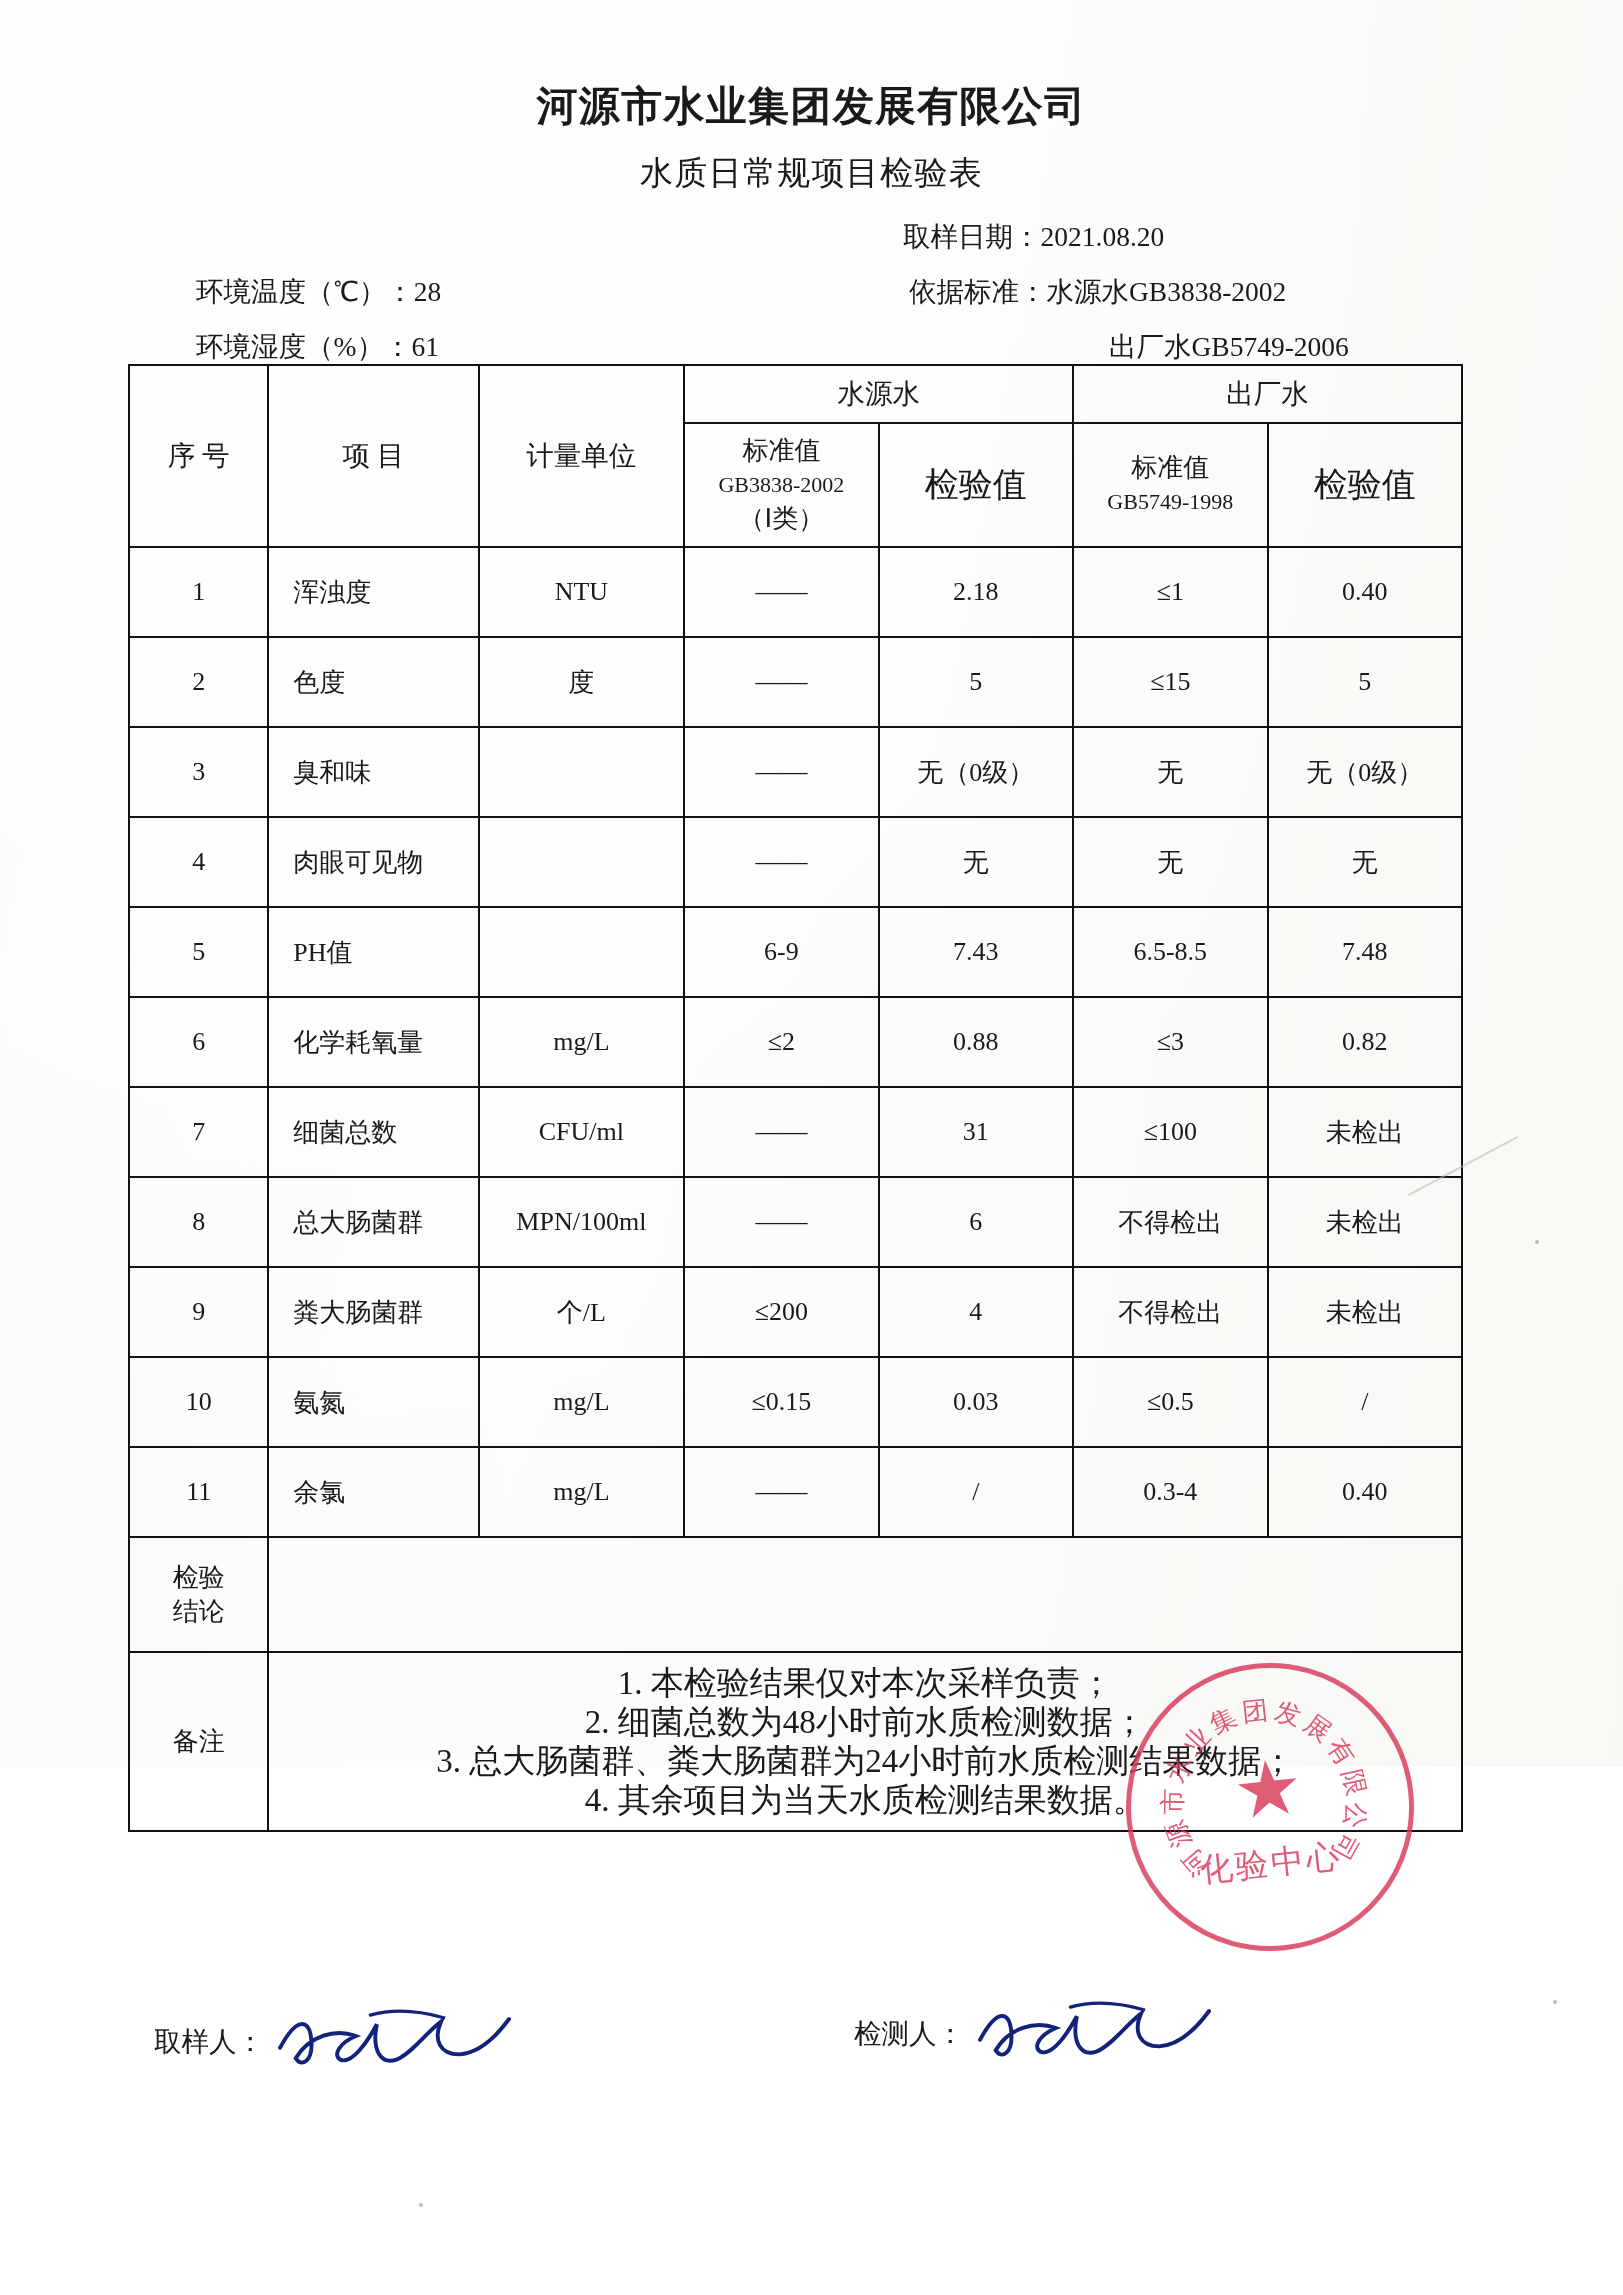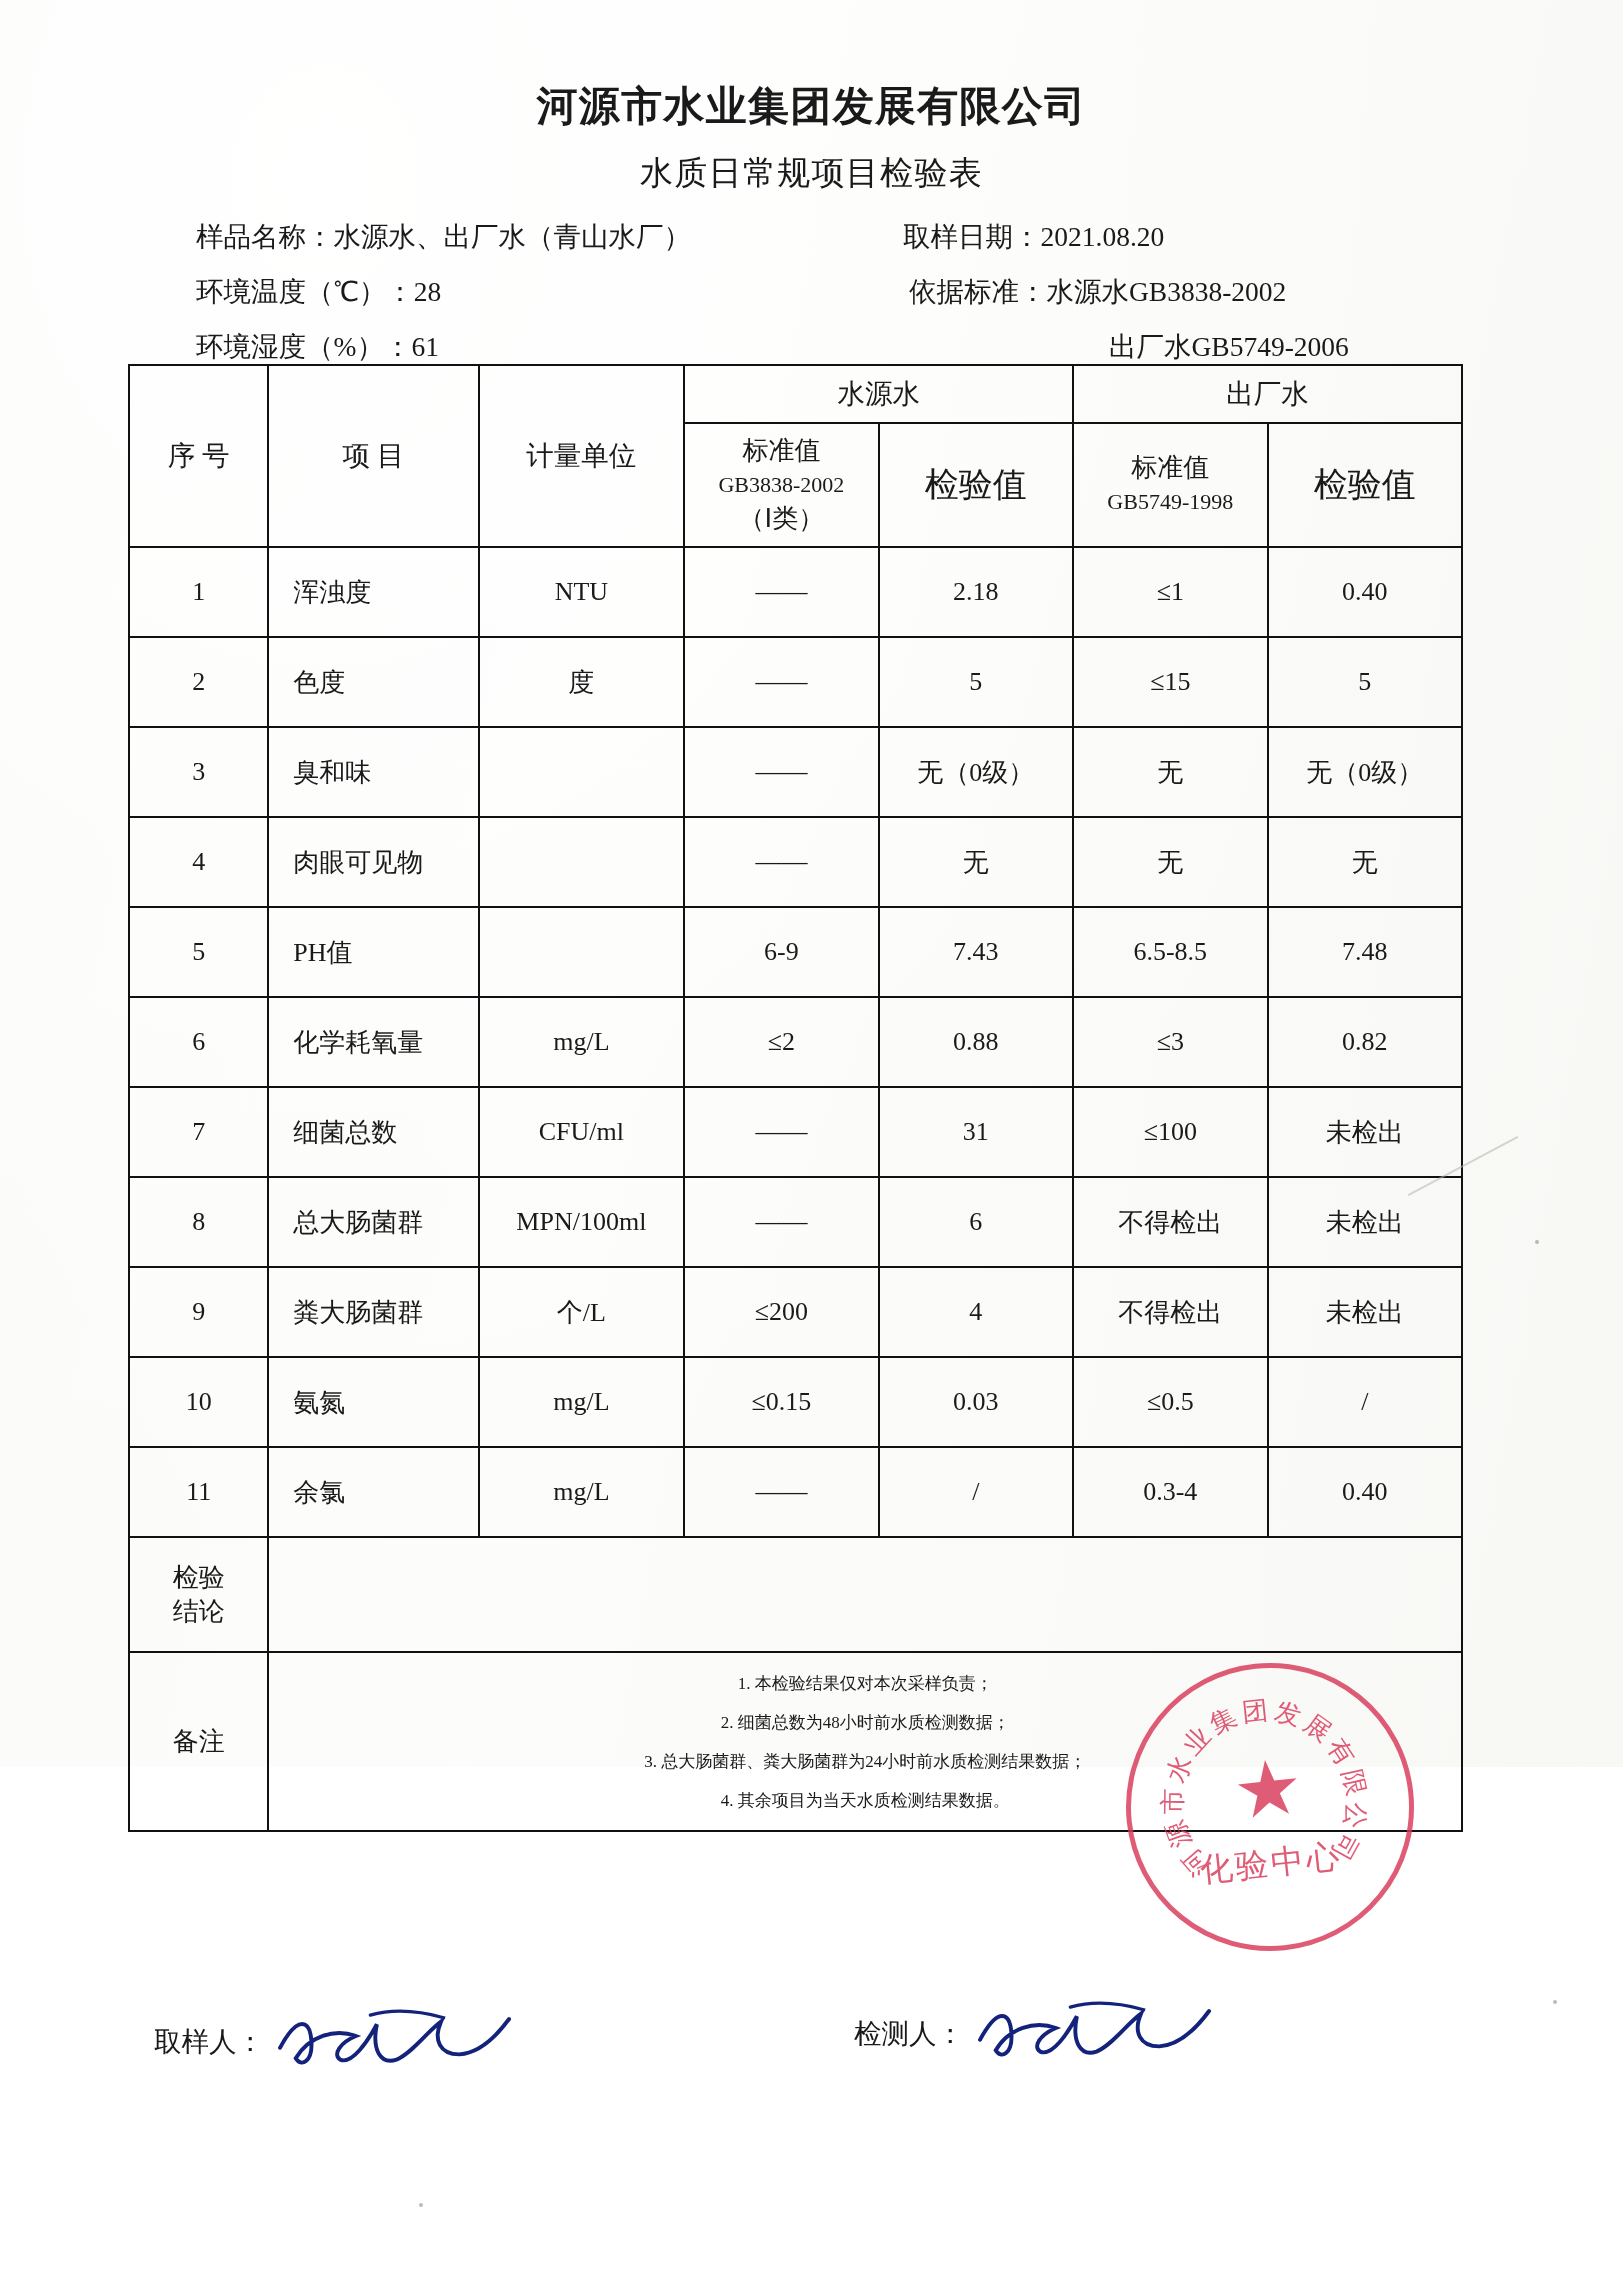--- a/index.html
+++ b/index.html
@@ -128,21 +128,21 @@
 
   .concl-row td { height: 113px; margin-top: 45px; }
   .concl-label { font-size: 26px; line-height: 34px; }
   .concl-body { }
 
   .remark-row td { height: 177px; }
   .remark-label { font-size: 26px; }
   .remark-body {
     text-align: left;
     padding: 9.2px 0 9.2px 18.3px;
-    font-size: 17px;
+    font-size: 33px;
     line-height: 39px;
   }
 
   .signatures {
     position: absolute;
     top: 2016px;
     left: 0;
     width: 1623px;
     font-size: 27.5px;
   }
@@ -231,21 +231,20 @@
 <div class="page">
   <div class="paper-shade"></div>
 
   <div class="content">
 
     <div class="title-main">河源市水业集团发展有限公司</div>
     <div class="title-sub">水质日常规项目检验表</div>
 
     <div class="meta">
       <div class="meta-row">
-        <span class="meta-left">样品名称：水源水、出厂水（青山水厂）</span>
         <span class="meta-right r1">取样日期：2021.08.20</span>
       </div>
       <div class="meta-row">
         <span class="meta-left">环境温度（℃）：28</span>
         <span class="meta-right r2">依据标准：水源水GB3838-2002</span>
       </div>
       <div class="meta-row">
         <span class="meta-left">环境湿度（%）：61</span>
         <span class="meta-right r3">出厂水GB5749-2006</span>
       </div>

